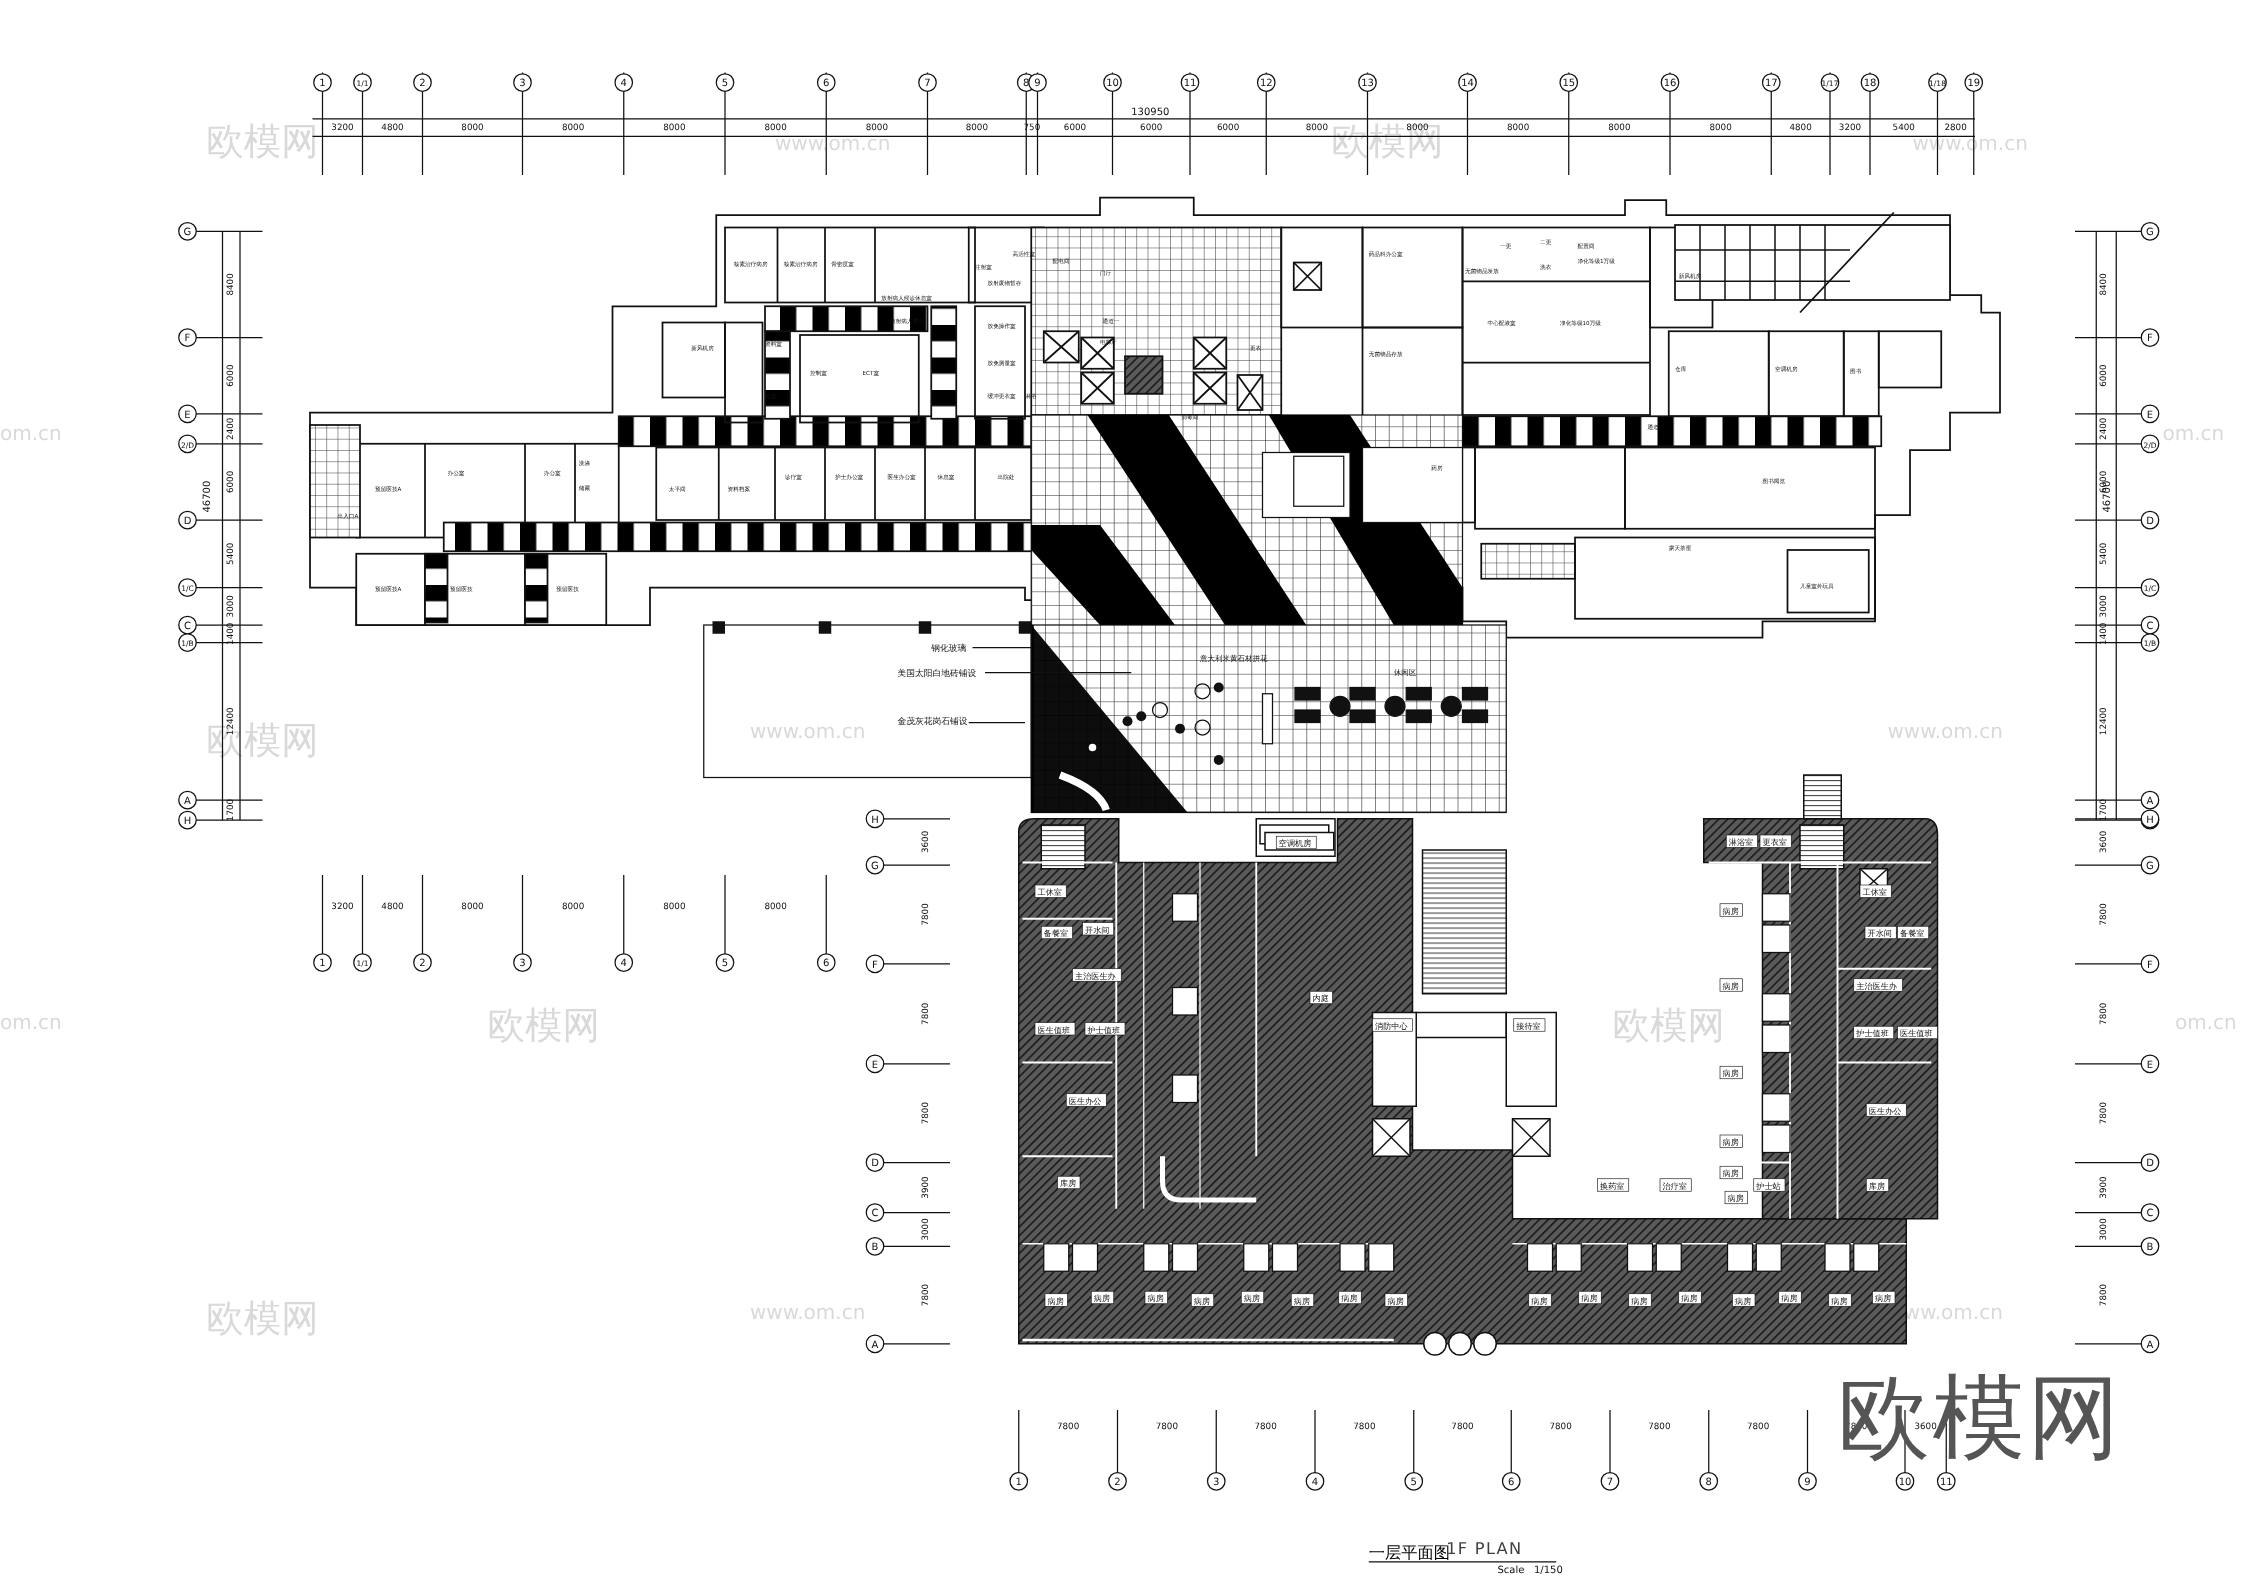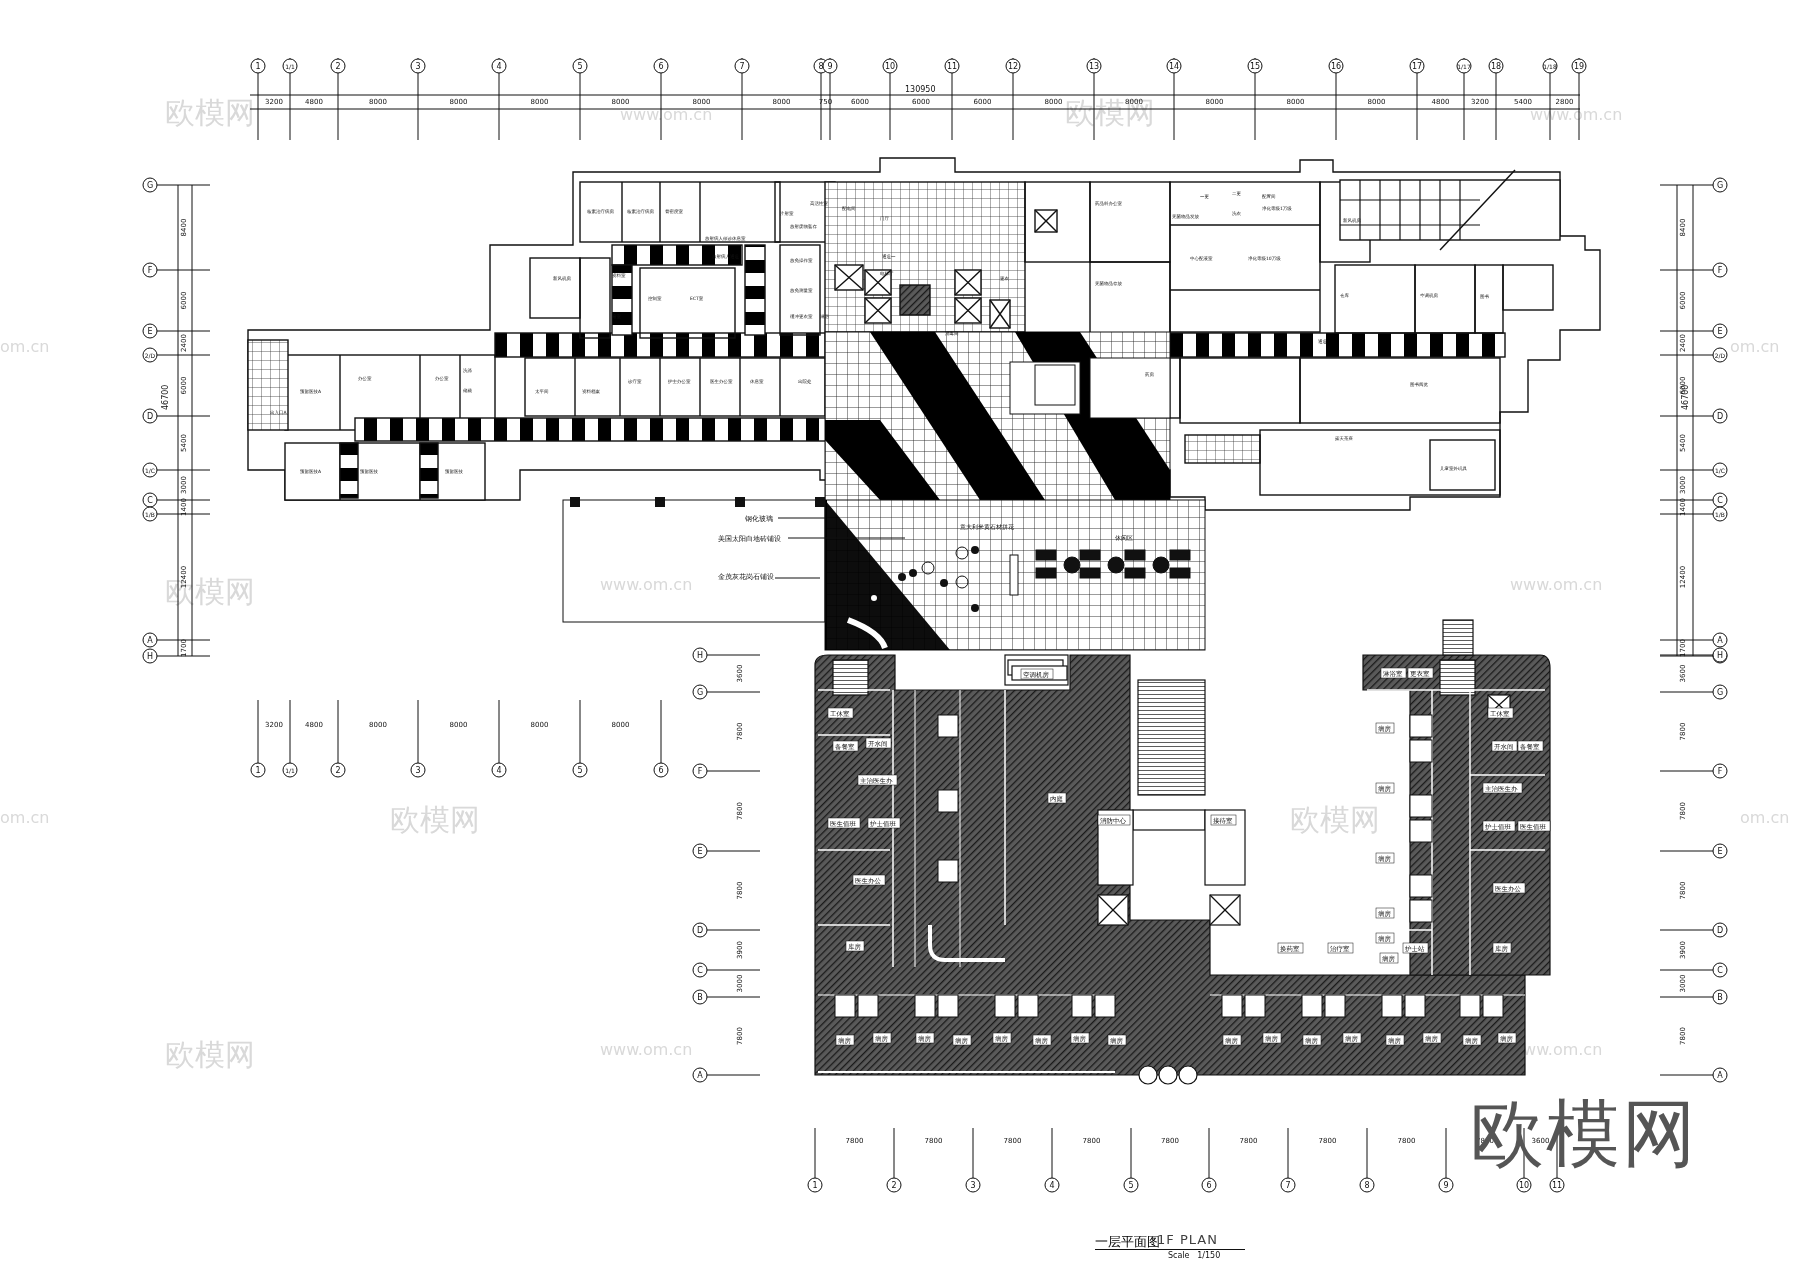--- a/index.html
+++ b/index.html
@@ -5,21 +5,21 @@
   html,body{margin:0;padding:0;background:#ffffff;}
   body{width:1800px;height:1272px;position:relative;overflow:hidden;font-family:"DejaVu Sans",sans-serif;}
   #plan{position:absolute;left:0;top:0;width:1800px;height:1272px;}
   .lbl{font-family:"DejaVu Sans",sans-serif;fill:#111;}
   .wm{font-family:"DejaVu Sans",sans-serif;fill:#d9d9d9;}
   .bigwm{position:absolute;left:1470px;top:1085px;font-family:"DejaVu Sans",sans-serif;font-size:74px;color:#555;letter-spacing:2px;}
   .title-block{position:absolute;left:1095px;top:1233px;width:150px;}
   .title-cn{position:absolute;left:0;top:0;font-size:13px;color:#000000;}
   .title-en{position:absolute;left:62px;top:-1px;font-size:13px;color:#404040;letter-spacing:1px;}
   .title-line{position:absolute;left:0;top:16px;width:150px;height:1px;background:#111;}
-  .title-scale{position:absolute;left:73px;top:18px;font-size:8px;color:#111;}
+  .title-scale{position:absolute;left:103px;top:18px;font-size:8px;color:#111;}
 </style>
 </head>
 <body>
 
 <svg id="plan" viewBox="0 0 1800 1272" xmlns="http://www.w3.org/2000/svg">
   <defs>
     <pattern id="hatch" patternUnits="userSpaceOnUse" width="5" height="5" patternTransform="rotate(45)">
       <rect width="5" height="5" fill="#5a5a5a"></rect>
       <line x1="0" y1="0" x2="0" y2="5" stroke="#1a1a1a" stroke-width="2.6"></line>
     </pattern>

